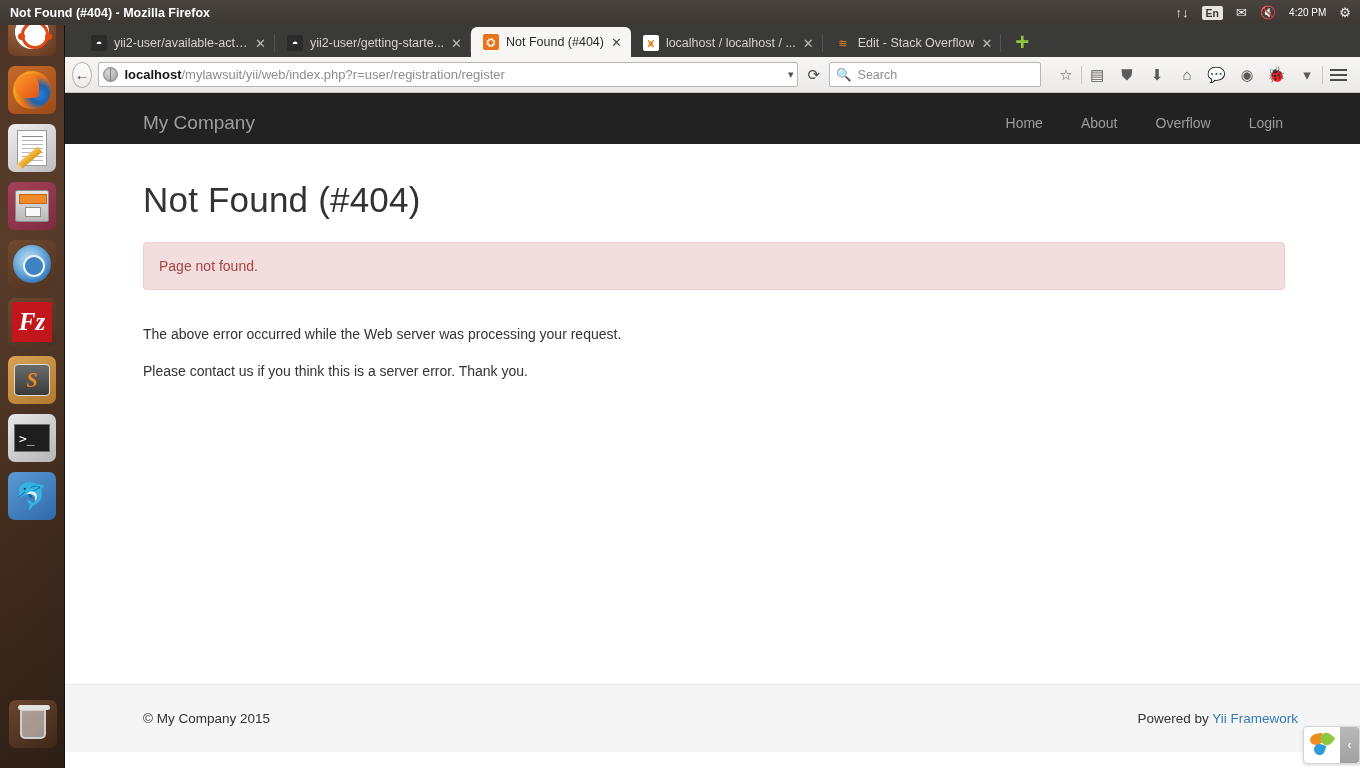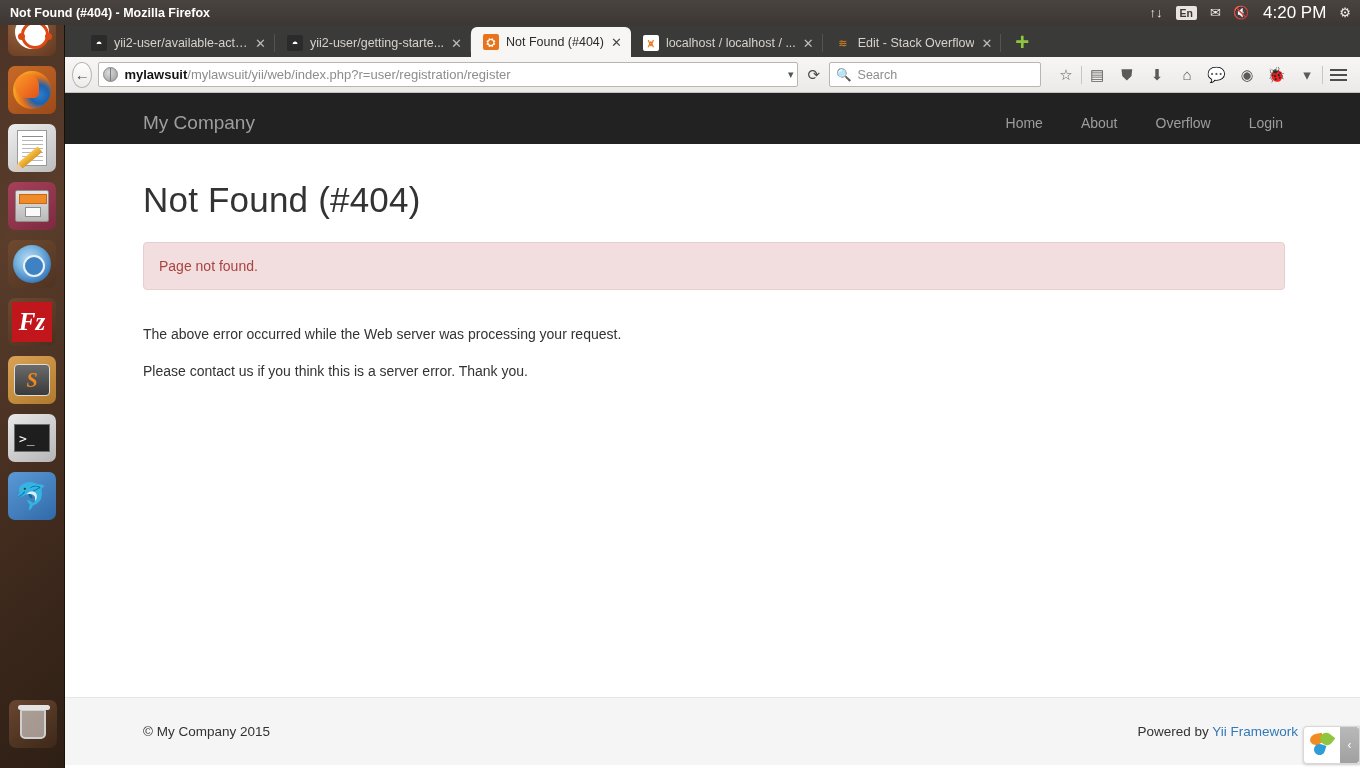--- a/index.html
+++ b/index.html
@@ -169,21 +169,21 @@
     display: flex; align-items: center;
     z-index: 60;
   }
   #panel-title { margin-left: 10px; font-weight: bold; font-size: 12.5px; color: #ffffff; }
   #tray { margin-left: auto; display: flex; align-items: center; gap: 13px; padding-right: 9px; }
   .tray-item { color: #f0eeec; font-size: 13px; line-height: 1; display:flex; align-items:center; }
   .tray-kbd {
     background: #e8e5e1; color: #3d3734; font-size: 10.5px; font-weight: bold;
     padding: 1px 4px; border-radius: 2px;
   }
-  #tray-clock { font-size: 17px; color: #fff; }
+  #tray-clock { font-size: 10px; color: #fff; }
 
   
   #browser {
     position: absolute; left: 65px; top: 25px;
     width: 1295px; height: 743px;
     background: #fff;
     z-index: 20;
   }
   #tabbar {
     height: 32px; background: #3a3a38;
@@ -288,21 +288,21 @@
   }
   #alert-box {
     margin-top: 22px; width: 1142px;
     background: #f2dede; border: 1px solid #ebcdcd; border-radius: 4px;
     padding: 15px; color: #a94442; font-size: 14px;
   }
   .body-para { margin-top: 36px; color: #333; font-size: 14px; }
   .body-para + .body-para { margin-top: 21px; }
 
   #footer {
-    position: absolute; left: 0; bottom: 3px; width: 1295px; height: 68px;
+    position: absolute; left: 0; bottom: 16px; width: 1295px; height: 68px;
     background: #f5f5f5; border-top: 1px solid #e7e7e7;
     display: flex; align-items: center; padding: 0 62px 0 78px;
   }
   #copyright { color: #333; font-size: 13.5px; }
   #powered { margin-left: auto; color: #333; font-size: 13.5px; }
   #powered a { color: #337ab7; text-decoration: none; }
 
   #yii-debug {
     position: absolute; right: 0; bottom: 4px;
     display: flex; align-items: stretch;
@@ -415,21 +415,21 @@
     </div>
 
     <div id="new-tab">+</div>
   </div>
 
   <div id="navbar">
     <div id="back-btn">←</div>
 
     <div id="urlbar">
       <span id="url-globe"></span>
-      <span id="url-text"><span class="url-host">mylawsuit</span><span class="url-path">/mylawsuit/yii/web/index.php?r=user/registration/register</span></span>
+      <span id="url-text"><span class="url-host">localhost</span><span class="url-path">/mylawsuit/yii/web/index.php?r=user/registration/register</span></span>
       <span class="url-ctrl">▾</span>
     </div>
 
     <div id="reload-btn">⟳</div>
 
     <div id="searchbar">
       <span>🔍</span>
       <span>Search</span>
     </div>
 

